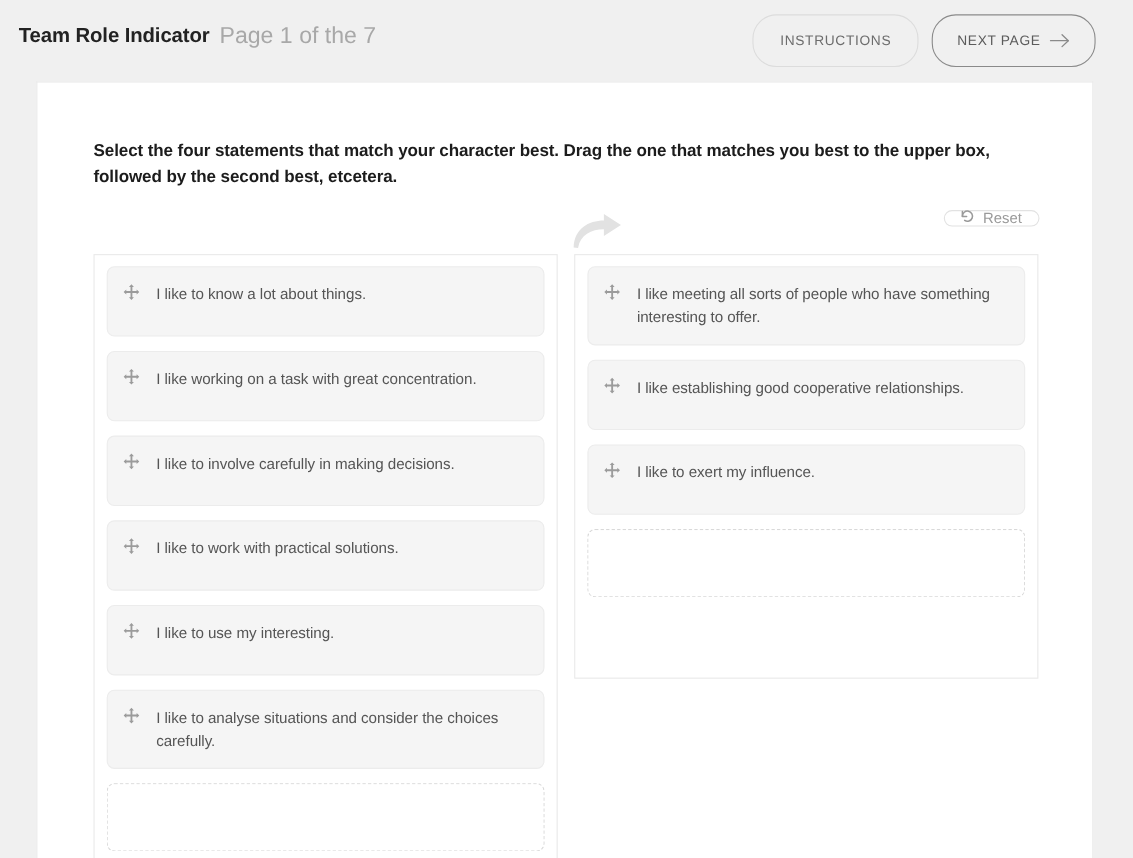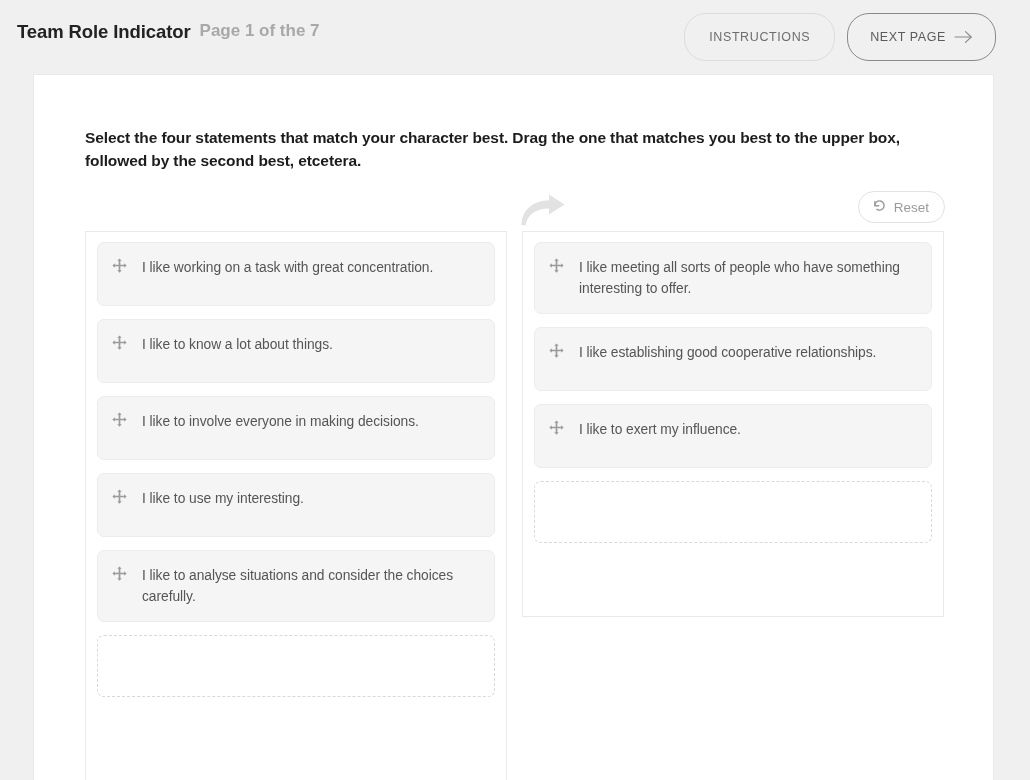--- a/index.html
+++ b/index.html
@@ -39,22 +39,22 @@
 
   .brand-title {
     font-size: 18.5px;
     font-weight: bold;
     color: #222222;
     letter-spacing: -0.1px;
   }
 
   .brand-sub {
     margin-left: 9px;
-    font-size: 17px;
-    font-weight: bold;
+    font-size: 21px;
+    font-weight: normal;
     color: #a8a8a8;
   }
 
   .topbar-actions {
     position: absolute;
     right: 34px;
     top: 13px;
     display: flex;
     align-items: center;
     gap: 12px;
@@ -125,21 +125,21 @@
   .curve-arrow {
     position: absolute;
     left: 434px;
     top: 3px;
   }
 
   .reset-btn {
     position: absolute;
     right: 0px;
     top: 0px;
-    height: 32px;
+    height: 15px;
     padding: 0 15px 0 13px;
     border: 1px solid #e2e2e2;
     border-radius: 16px;
     background: #ffffff;
     display: flex;
     align-items: center;
     gap: 7px;
     cursor: pointer;
     font-size: 13.5px;
     color: #9a9a9a;
@@ -265,45 +265,55 @@
     <div class="col left">
 
       <div class="stmt">
         <span class="drag-handle">
           <svg width="15" height="15" viewBox="0 0 16 16" fill="#9b9b9b">
             <path d="M8 0.4 L10.4 3 H8.9 V7.1 H13 V5.6 L15.6 8 L13 10.4 V8.9 H8.9 V13
                      H10.4 L8 15.6 L5.6 13 H7.1 V8.9 H3 V10.4 L0.4 8 L3 5.6 V7.1 H7.1
                      V3 H5.6 Z"></path>
           </svg>
         </span>
+        <span class="stmt-text">I like to know a lot about things.</span>
+      </div>
+
+      <div class="stmt">
+        <span class="drag-handle">
+          <svg width="15" height="15" viewBox="0 0 16 16" fill="#9b9b9b">
+            <path d="M8 0.4 L10.4 3 H8.9 V7.1 H13 V5.6 L15.6 8 L13 10.4 V8.9 H8.9 V13
+                     H10.4 L8 15.6 L5.6 13 H7.1 V8.9 H3 V10.4 L0.4 8 L3 5.6 V7.1 H7.1
+                     V3 H5.6 Z"></path>
+          </svg>
+        </span>
         <span class="stmt-text">I like working on a task with great concentration.</span>
       </div>
 
       <div class="stmt">
         <span class="drag-handle">
           <svg width="15" height="15" viewBox="0 0 16 16" fill="#9b9b9b">
             <path d="M8 0.4 L10.4 3 H8.9 V7.1 H13 V5.6 L15.6 8 L13 10.4 V8.9 H8.9 V13
                      H10.4 L8 15.6 L5.6 13 H7.1 V8.9 H3 V10.4 L0.4 8 L3 5.6 V7.1 H7.1
                      V3 H5.6 Z"></path>
           </svg>
         </span>
-        <span class="stmt-text">I like to know a lot about things.</span>
-      </div>
-
-      <div class="stmt">
-        <span class="drag-handle">
-          <svg width="15" height="15" viewBox="0 0 16 16" fill="#9b9b9b">
-            <path d="M8 0.4 L10.4 3 H8.9 V7.1 H13 V5.6 L15.6 8 L13 10.4 V8.9 H8.9 V13
-                     H10.4 L8 15.6 L5.6 13 H7.1 V8.9 H3 V10.4 L0.4 8 L3 5.6 V7.1 H7.1
-                     V3 H5.6 Z"></path>
-          </svg>
-        </span>
-        <span class="stmt-text">I like to involve everyone in making decisions.</span>
-      </div>
-
+        <span class="stmt-text">I like to involve carefully in making decisions.</span>
+      </div>
+
+      <div class="stmt">
+        <span class="drag-handle">
+          <svg width="15" height="15" viewBox="0 0 16 16" fill="#9b9b9b">
+            <path d="M8 0.4 L10.4 3 H8.9 V7.1 H13 V5.6 L15.6 8 L13 10.4 V8.9 H8.9 V13
+                     H10.4 L8 15.6 L5.6 13 H7.1 V8.9 H3 V10.4 L0.4 8 L3 5.6 V7.1 H7.1
+                     V3 H5.6 Z"></path>
+          </svg>
+        </span>
+        <span class="stmt-text">I like to work with practical solutions.</span>
+      </div>
 
       <div class="stmt">
         <span class="drag-handle">
           <svg width="15" height="15" viewBox="0 0 16 16" fill="#9b9b9b">
             <path d="M8 0.4 L10.4 3 H8.9 V7.1 H13 V5.6 L15.6 8 L13 10.4 V8.9 H8.9 V13
                      H10.4 L8 15.6 L5.6 13 H7.1 V8.9 H3 V10.4 L0.4 8 L3 5.6 V7.1 H7.1
                      V3 H5.6 Z"></path>
           </svg>
         </span>
         <span class="stmt-text">I like to use my interesting.</span>

